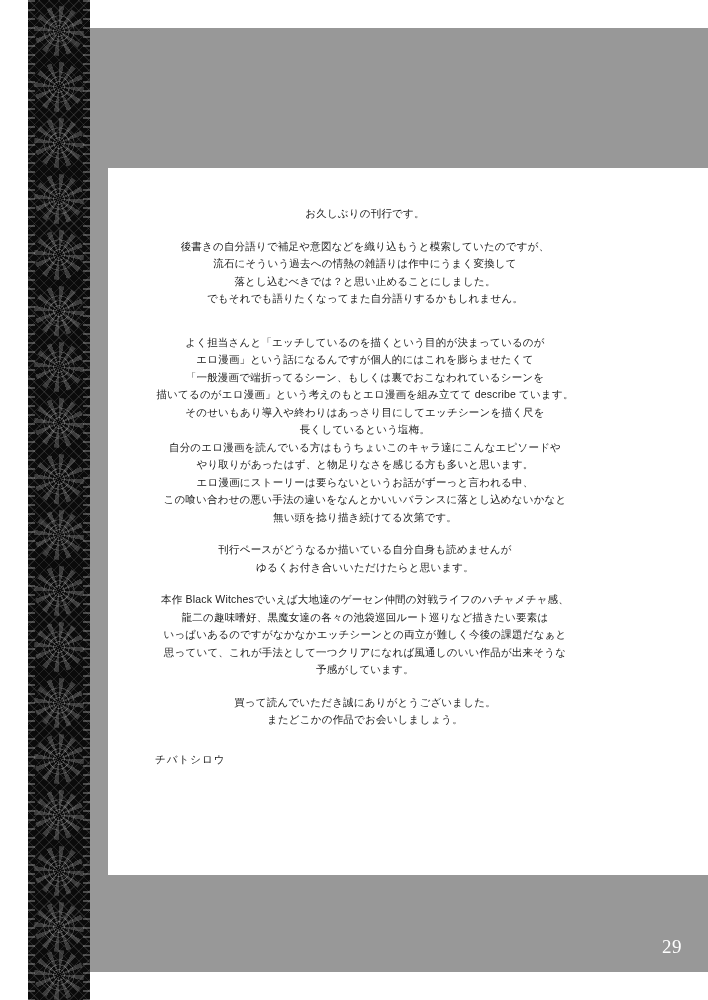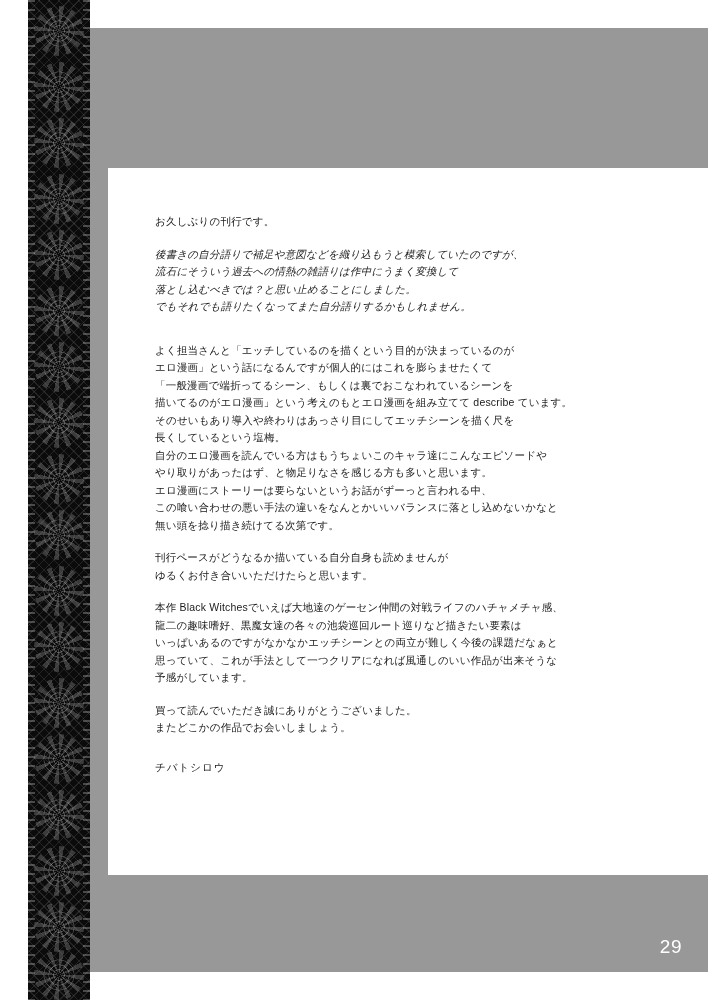--- a/index.html
+++ b/index.html
@@ -113,40 +113,41 @@
     position: absolute;
     left: 155px;
     top: 205px;
     width: 420px;
     color: #1a1a1a;
     font-size: 10.5px;
     line-height: 17.5px;
     letter-spacing: 0.2px;
   }
   .afterword p {
-    margin: 8px 0 15px 0;
+    margin: 0 0 15px 0;
     white-space: pre-line;
+    text-align: center;
   }
   .afterword p.tight { margin-bottom: 0; }
-  .afterword p.gap-lg { margin-bottom: 26px; font-style: italic; }
+  .afterword p.gap-lg { margin-bottom: 26px; }
   .signature {
     margin-top: 22px;
     font-size: 10.5px;
     letter-spacing: 1px;
     font-family: Liberation Serif, serif;
   }
 
   
   .page-number {
     position: absolute;
     right: 26px;
     bottom: 42px;
     color: #ffffff;
     font-size: 19px;
-    font-family: Liberation Sans, sans-serif;
+    font-family: Liberation Serif, serif;
     letter-spacing: 0.5px;
   }
 </style>
 </head>
 <body>
 
 <div class="page">
 
   <div class="gutter"></div>
 

